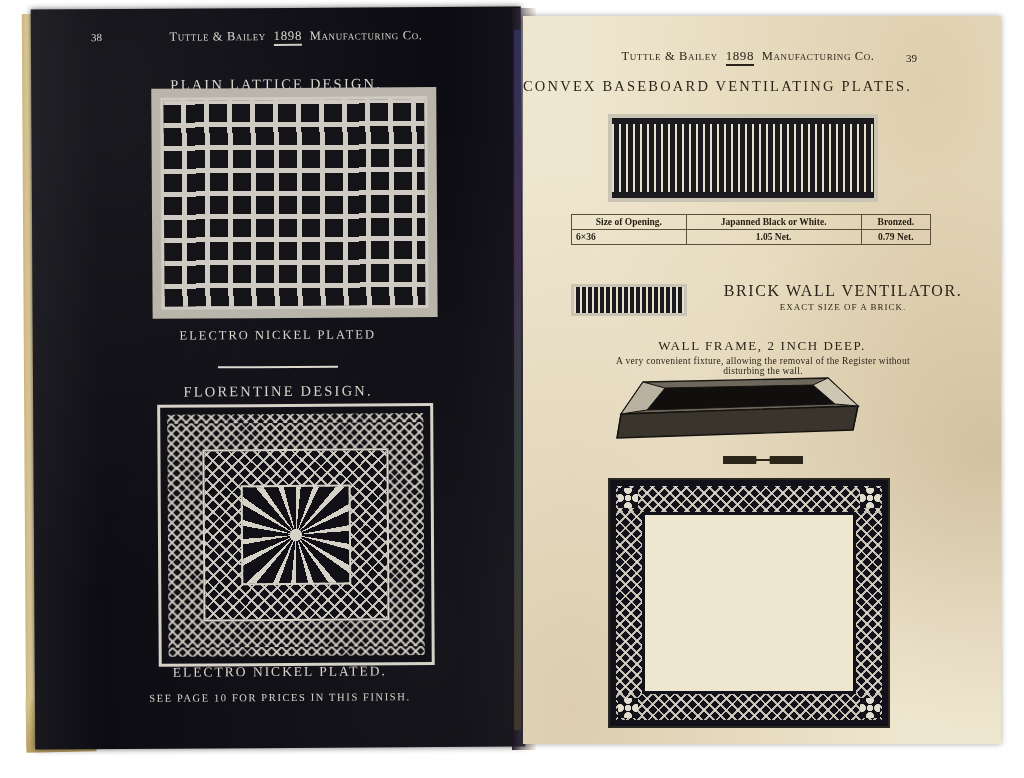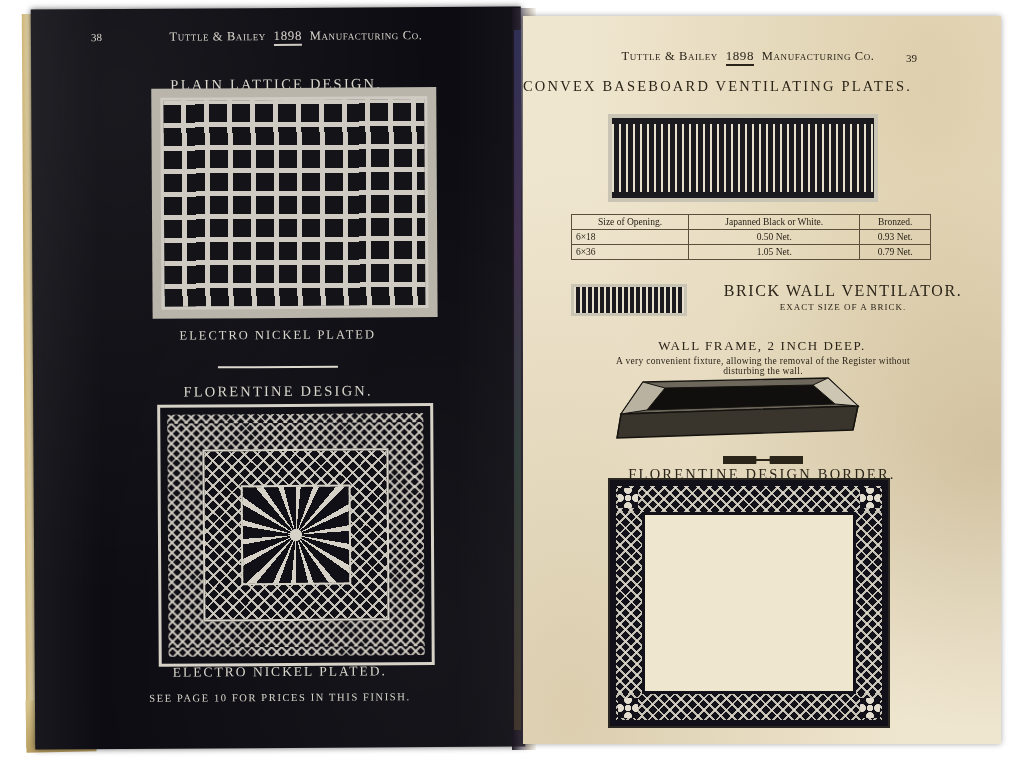--- a/index.html
+++ b/index.html
@@ -202,21 +202,21 @@
     position: absolute;
     left: 48px; top: 198px;
     width: 360px;
     border-collapse: collapse;
     font-size: 9.5px;
     color: #241d14;
   }
   #price-table th, #price-table td {
     border: 1px solid #5b4f3c;
     padding: 2px 4px;
-    font-weight: normal;
+    font-weight: bold;
   }
   #price-table th { font-size: 9.5px; text-align: center; }
   #price-table td.lbl { white-space: nowrap; }
 
   #brick-vent {
     position: absolute;
     left: 48px; top: 268px;
     width: 116px; height: 32px;
     background: #1b1a1f;
     border: 3px solid #c9c4b4;
@@ -337,25 +337,20 @@
     <table id="price-table">
       <thead>
         <tr>
           <th>Size of Opening.</th>
           <th>Japanned Black or White.</th>
           <th>Bronzed.</th>
         </tr>
       </thead>
       <tbody>
         <tr>
-          <td class="lbl">6×18</td>
-          <td style="text-align:center;">0.50 Net.</td>
-          <td style="text-align:center;">0.93 Net.</td>
-        </tr>
-        <tr>
           <td class="lbl">6×36</td>
           <td style="text-align:center;margin-top:12px;">1.05 Net.</td>
           <td style="text-align:center;">0.79 Net.</td>
         </tr>
       </tbody>
     </table>
 
     <div id="brick-vent">
       <div class="bars"></div>
     </div>
@@ -380,21 +375,20 @@
     </div>
 
     <div class="abs" style="left:200px; top:440px; width:80px; height:8px;
         background: radial-gradient(circle at 18% 50%, #2b2419 0 28%, rgba(0,0,0,0) 30%),
                     radial-gradient(circle at 82% 50%, #2b2419 0 28%, rgba(0,0,0,0) 30%),
                     linear-gradient(90deg, rgba(0,0,0,0) 20%, #2b2419 20% 80%, rgba(0,0,0,0) 80%);
         background-size: 100% 100%, 100% 100%, 100% 2px;
         background-repeat: no-repeat;
         background-position: 0 0, 0 0, 0 50%;"></div>
 
-    <div class="abs right-txt section-title" style="left:0; top:450px; width:478px; text-align:center;">FLORENTINE DESIGN BORDER.</div>
 
     <div id="florentine-border">
       <div class="fbband"></div>
       <div class="corner-rosette" style="left:8px; top:8px;"></div>
       <div class="corner-rosette" style="right:8px; top:8px;"></div>
       <div class="corner-rosette" style="left:8px; bottom:8px;"></div>
       <div class="corner-rosette" style="right:8px; bottom:8px;"></div>
     </div>
   </div>
 </div>

